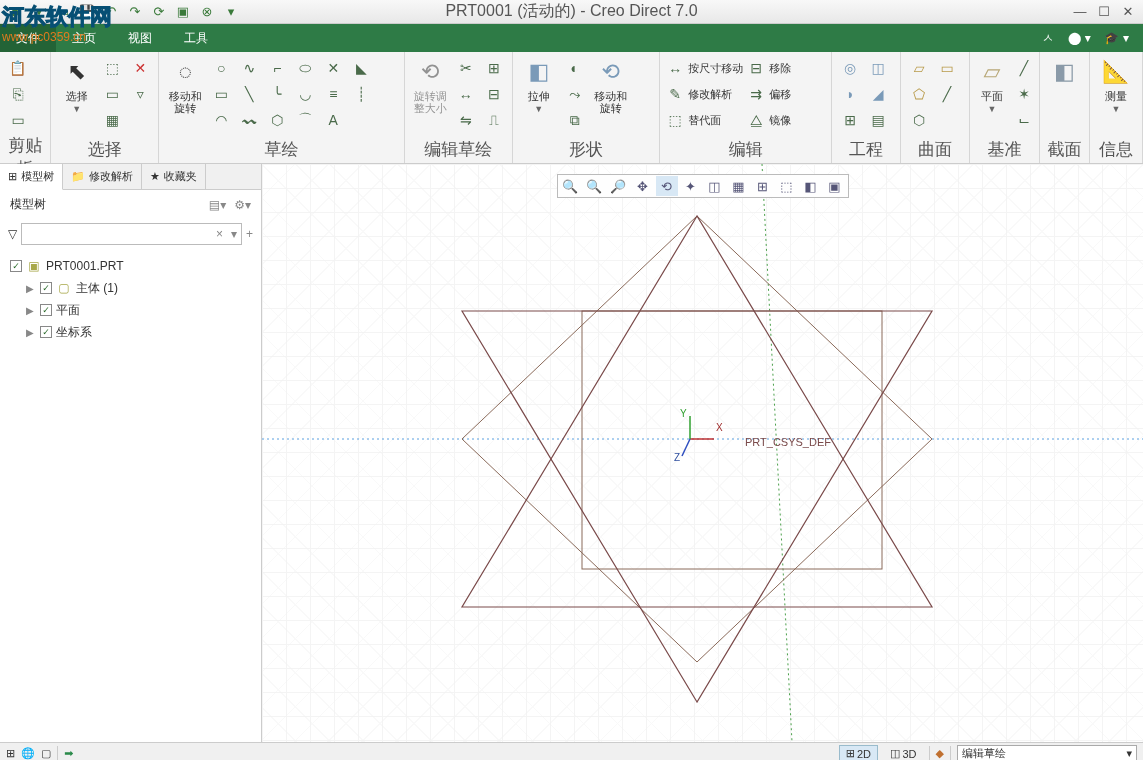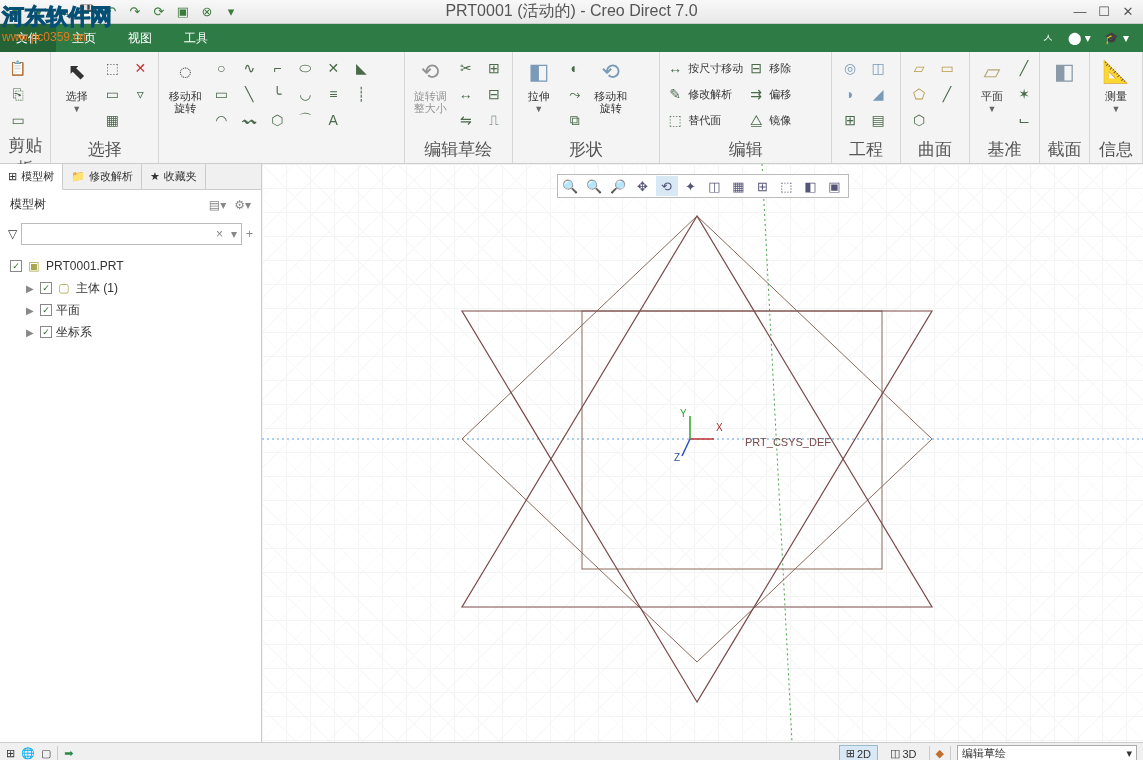--- a/index.html
+++ b/index.html
@@ -174,20 +174,21 @@
         <span>◡</span>
         <span>⌒</span>
         <span>✕</span>
         <span>≡</span>
         <span>A</span>
         <span>◣</span>
         <span>┊</span>
         <span></span>
       </div>
     </div>
+    <div class="label">草绘</div>
   </div>
 
   <div class="group" style="width:108px">
     <div class="body">
       <div class="bigbtn" style="opacity:.5">
         <div class="ic">⟲</div>
         <div class="lbl" style="white-space:pre-line">旋转调
 整大小</div>
       </div>
       <div class="sgrid">

